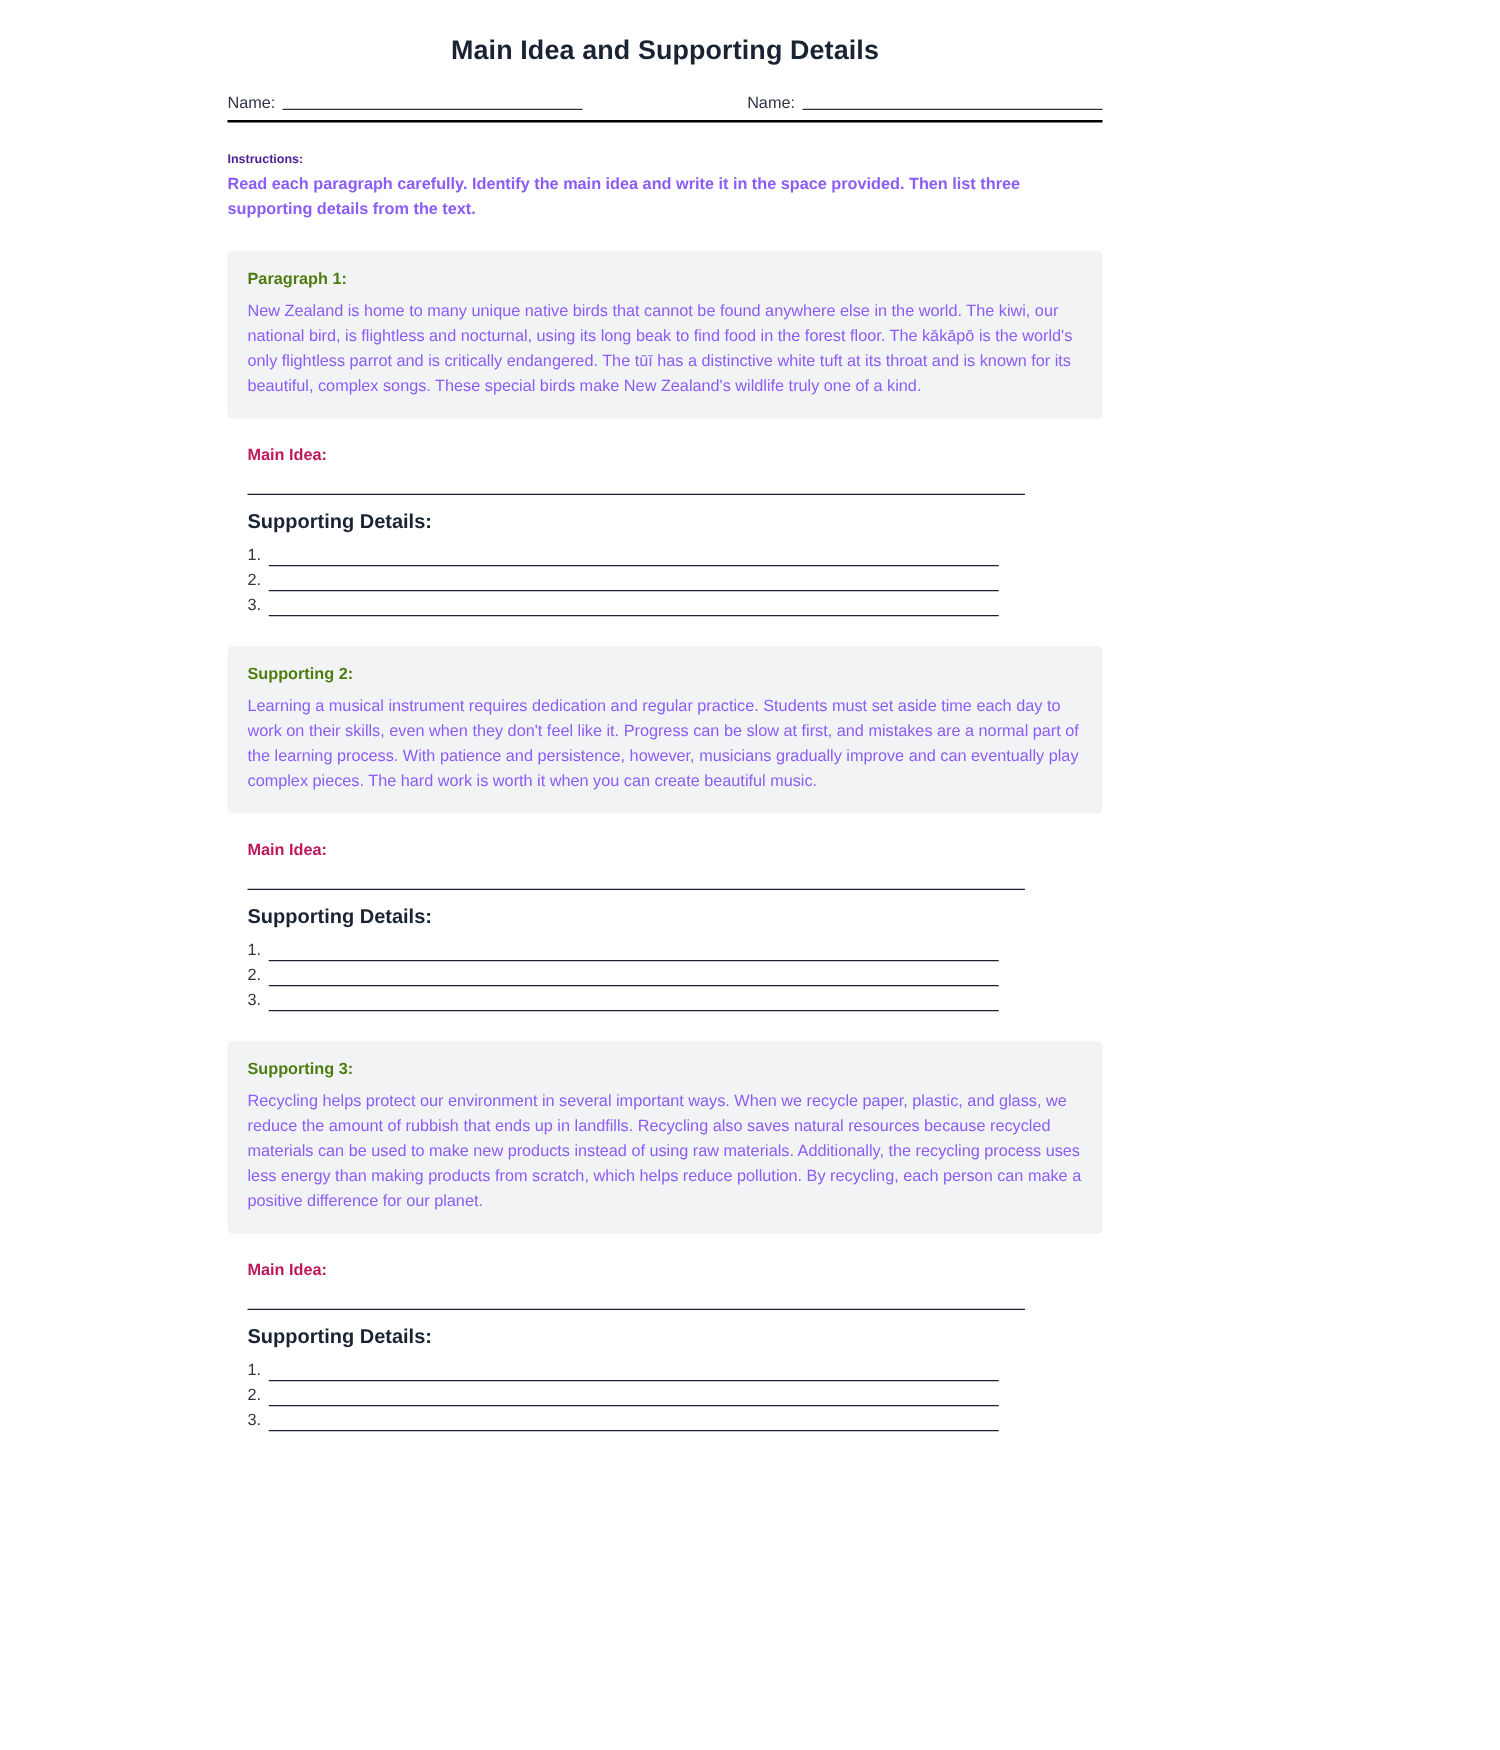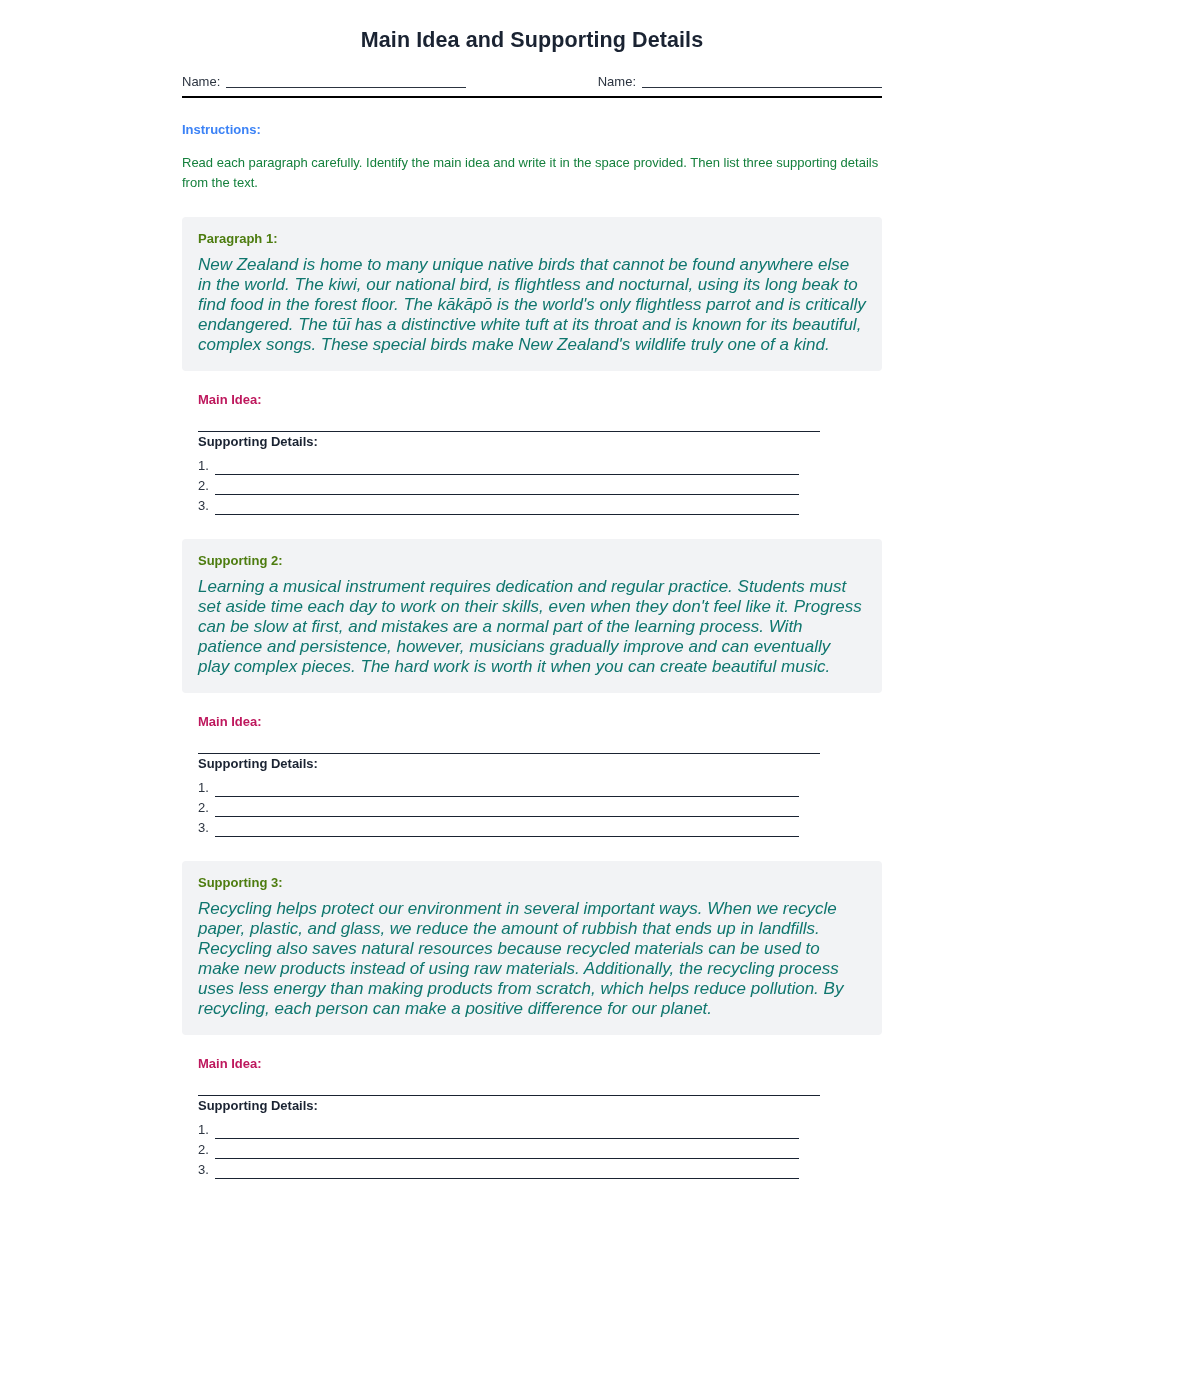--- a/index.html
+++ b/index.html
@@ -57,70 +57,70 @@
     height: 13px;
   }
   .idfield.name .blank { width: 240px; }
   .idfield.date .blank { width: 240px; }
 
   
   .instructions {
     margin-top: 24px;
   }
   .instructions-heading {
-    font-size: 13px;
-    font-weight: bold;
-    color: #3b82f6;
-    margin-bottom: 16px;
+    font-size: 10px;
+    font-weight: bold;
+    color: #4c1d95;
+    margin-bottom: 4px;
   }
   .instructions-text {
     font-size: 13px;
     line-height: 20px;
-    color: #15803d;
+    color: #8b5cf6;
     max-width: 812px;
+    font-weight: bold;
   }
 
   
   .section { margin-top: 24px; }
   .para-box {
     background: #f2f3f5;
     border-radius: 4px;
     padding: 14px 16px 16px 16px;
   }
   .para-label {
     font-size: 13px;
     font-weight: bold;
     color: #4d7c0f;
     margin-bottom: 9px;
   }
   .para-text {
-    font-size: 17px;
+    font-size: 13px;
     line-height: 20px;
-    color: #0f766e;
-    font-style: italic;
+    color: #8b5cf6;
   }
 
   
   .answer-area { padding: 0 16px; }
   .field-label {
     font-size: 13px;
     font-weight: bold;
     color: #be185d;
     margin-top: 21px;
   }
   .main-idea-line {
     height: 24px;
     width: 622px;
     border-bottom: 1px solid #1a2332;
   }
   .details-label {
-    font-size: 13px;
+    font-size: 16px;
     font-weight: bold;
     color: #1a2332;
-    margin-top: 2px;
+    margin-top: 13px;
     margin-bottom: 6px;
   }
   .detail-row {
     display: flex;
     align-items: flex-end;
     height: 20px;
   }
   .detail-num {
     font-size: 13px;
     color: #2c3440;

